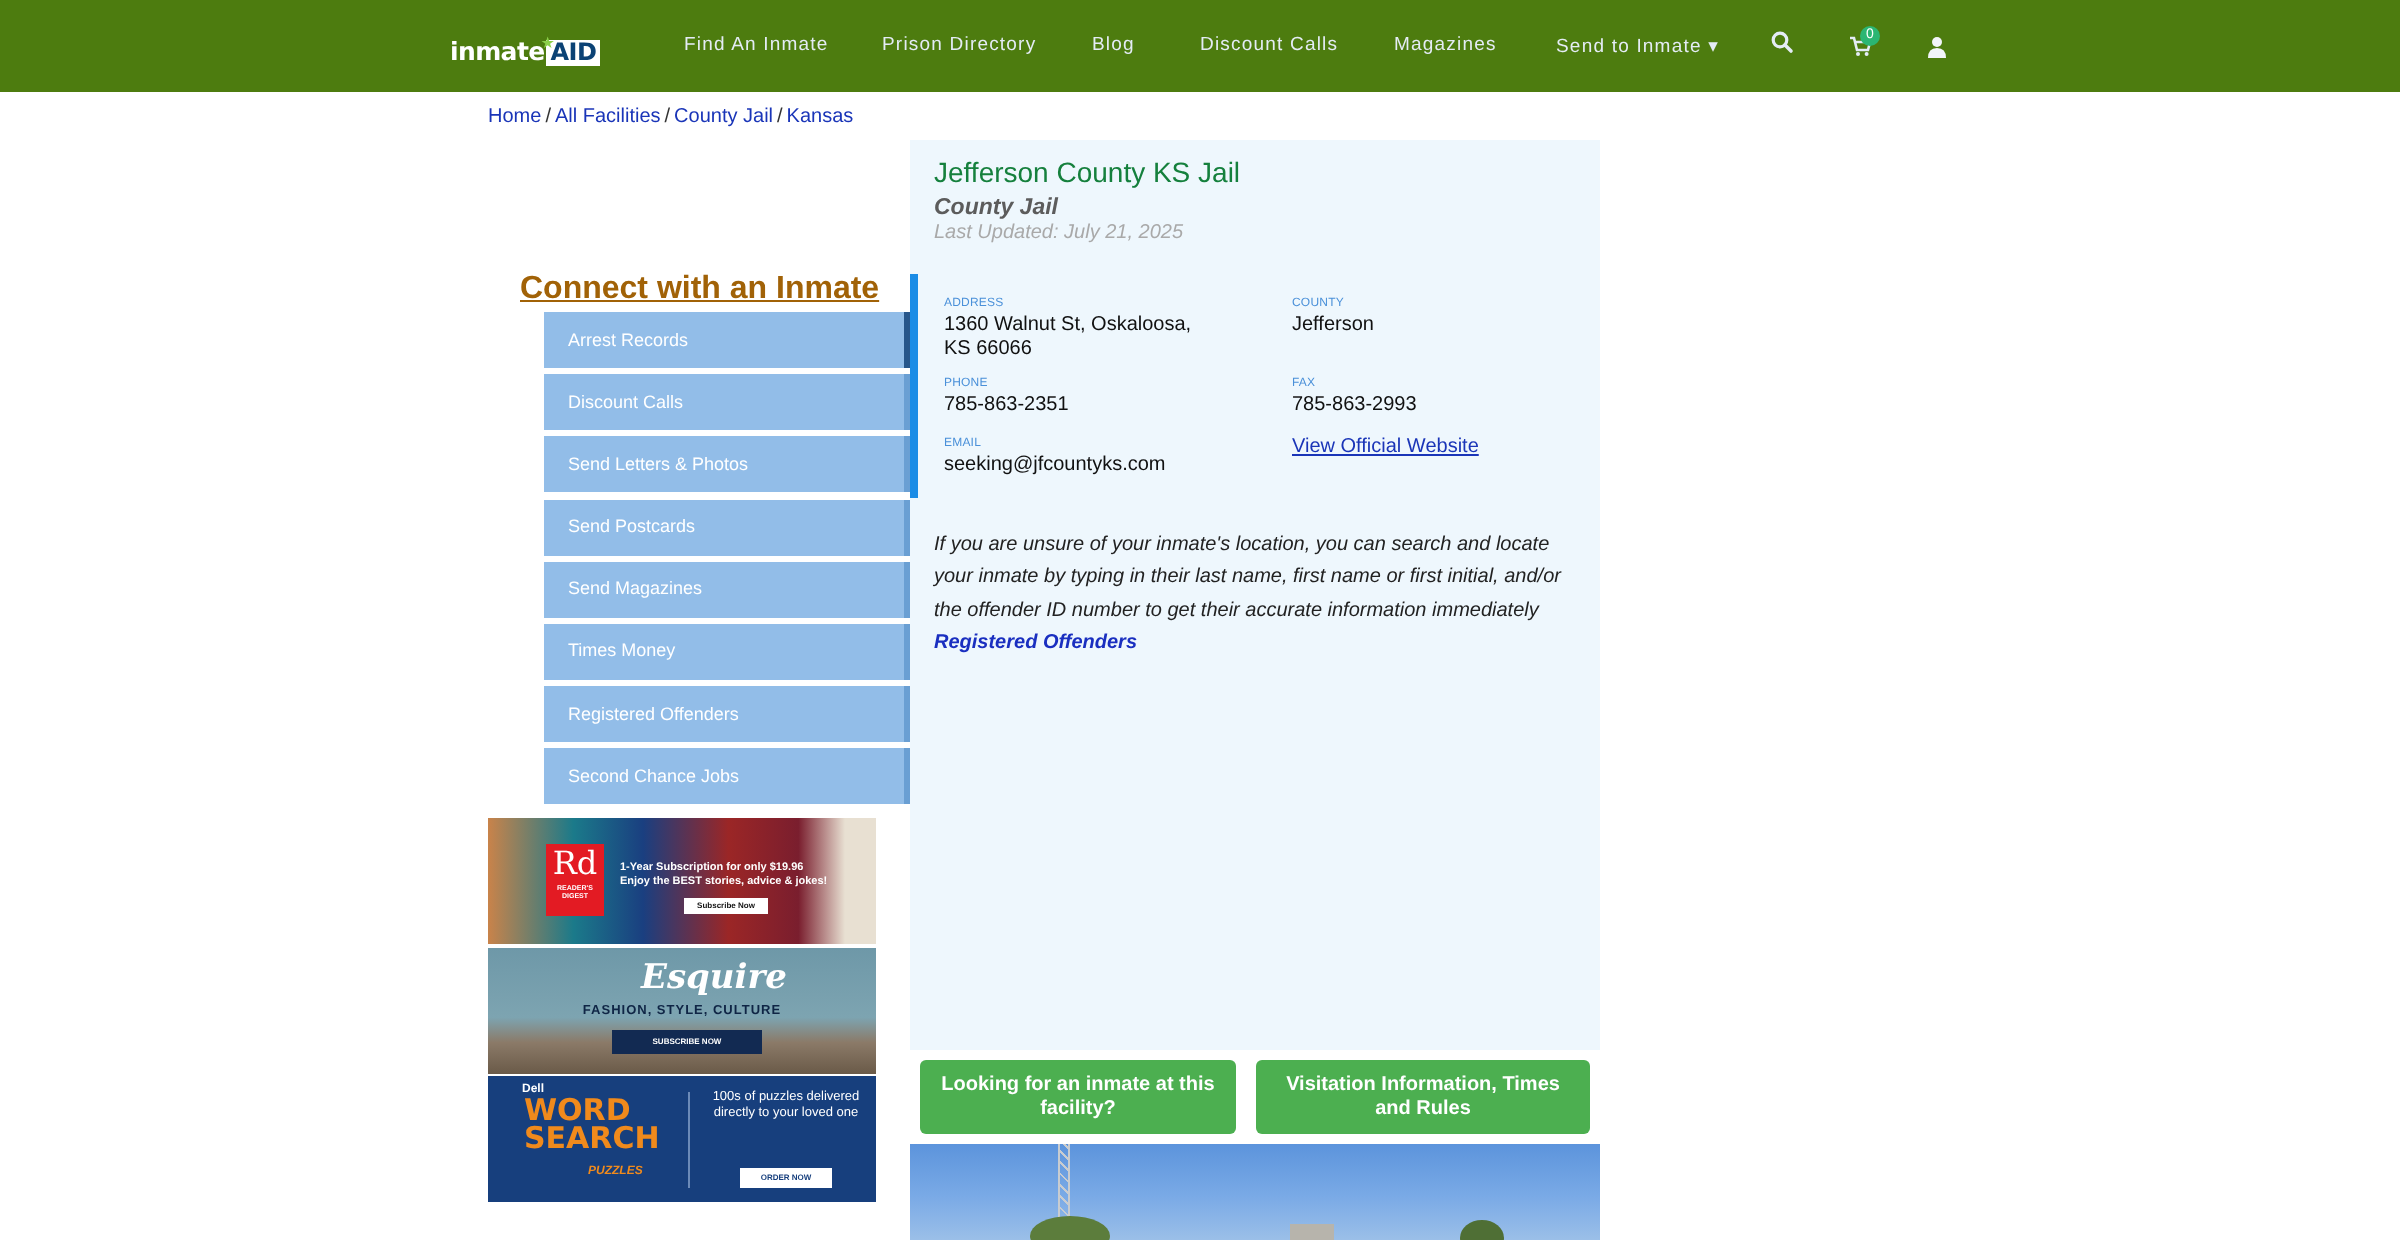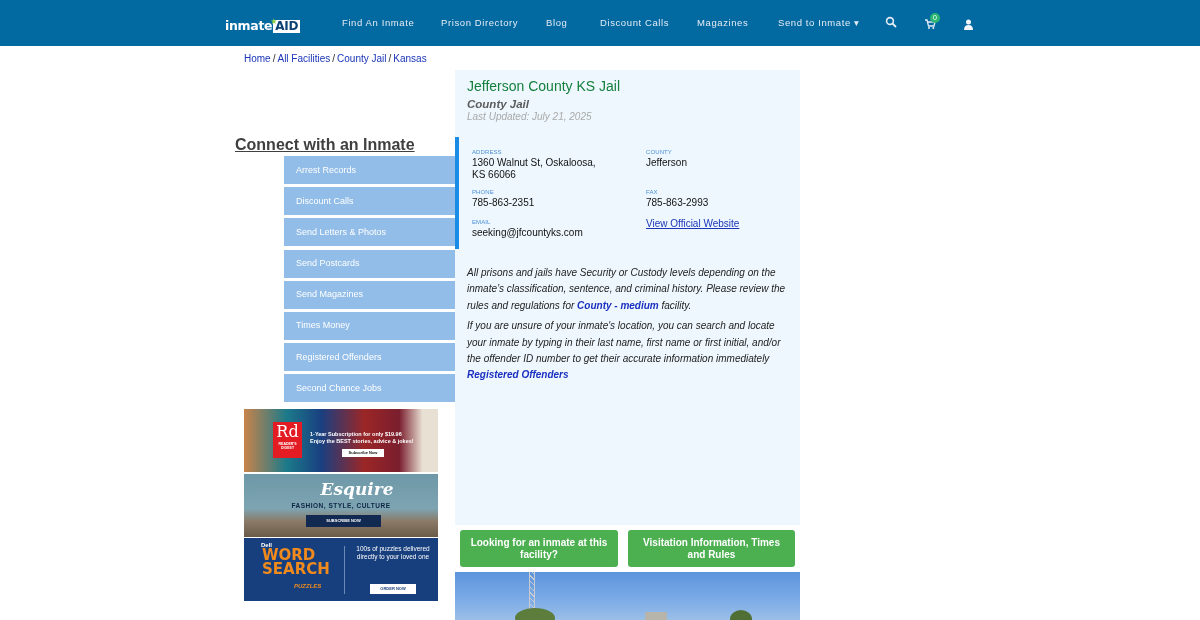--- a/index.html
+++ b/index.html
@@ -1,35 +1,35 @@
 <!DOCTYPE html>
 <html><head>
 <meta charset="utf-8">
 <style>
   * { box-sizing: border-box; margin: 0; padding: 0; }
   html, body { width: 1200px; height: 620px; overflow: hidden; background: #ffffff; font-family: "Liberation Sans", sans-serif; }
   a { text-decoration: none; }
 
   
-  .navbar { position: absolute; left: 0; top: 0; width: 1200px; height: 46px; background: #0369a1; }
+  .navbar { position: absolute; left: 0; top: 0; width: 1200px; height: 46px; background: #4d7c0f; }
   .logo { position: absolute; left: 225px; top: 15px; height: 18px; display: flex; align-items: flex-end; font-family: "DejaVu Sans", sans-serif; font-weight: bold; color: #ffffff; font-size: 12.5px; letter-spacing: -0.3px; }
   .logo .aid { position: relative; background: #ffffff; color: #0b4275; padding: 0 2px; margin-left: 1px; line-height: 13px; font-size: 12px; }
   .logo .star { position: absolute; left: -3px; top: -5px; color: #8cd04a; font-size: 8px; }
   .nav-link { position: absolute; top: 17px; font-size: 9.5px; color: #e4ecf5; letter-spacing: 0.6px; white-space: nowrap; }
   .nav-icon { position: absolute; top: 14px; width: 14px; height: 14px; }
   .cart-badge { position: absolute; left: 930px; top: 13px; width: 10px; height: 10px; border-radius: 50%; background: #2bb673; color: #fff; font-size: 7px; text-align: center; line-height: 10px; }
 
   
   .breadcrumb { position: absolute; left: 244px; top: 53px; font-size: 10px; color: #333; white-space: nowrap; }
   .breadcrumb a { color: #1a35b8; }
   .breadcrumb .sep { color: #333; margin: 0 2px; }
 
   
-  .connect-title { position: absolute; left: 235px; top: 136px; font-size: 16px; font-weight: bold; color: #404040; text-decoration: underline; }
-  .side-menu { position: absolute; left: 260px; top: 156px; width: 232px; padding-left: 24px; }
+  .connect-title { position: absolute; left: 260px; top: 136px; font-size: 16px; font-weight: bold; color: #a16207; text-decoration: underline; }
+  .side-menu { position: absolute; left: 248px; top: 156px; width: 232px; padding-left: 24px; }
   .side-item { position: relative; height: 28px; margin-bottom: 3.2px; background: #92bde8; display: block; }
   .side-item .lbl { position: absolute; left: 12px; top: 8.5px; font-size: 9px; color: #ffffff; }
   .side-item .arrow { position: absolute; right: 0; top: 0; width: 28px; height: 28px; background: #6a9fd3; display: flex; align-items: center; justify-content: center; }
   .side-item.first .arrow { background: #27568a; }
 
   .ad { position: absolute; left: 244px; width: 194px; height: 63px; overflow: hidden; }
   .ad-rd { top: 409px; background: linear-gradient(90deg, #c9834a 0%, #1b7a8a 22%, #1a3f80 40%, #9b2626 62%, #7a1e2e 80%, #e8e0d2 92%); }
   .ad-rd .rd-box { position: absolute; left: 29px; top: 13px; width: 29px; height: 36px; background: #e31b23; color: #fff; text-align: center; }
   .ad-rd .rd-box .big { font-family: "DejaVu Serif", serif; font-size: 16px; line-height: 20px; }
   .ad-rd .rd-box .small { font-size: 3.5px; line-height: 4px; font-weight: bold; }
@@ -245,21 +245,20 @@
     <div class="info-field" style="left:17px; top:82px">
       <span class="k">EMAIL</span>
       <span class="v">seeking@jfcountyks.com</span>
     </div>
     <div class="info-field" style="left:191px; top:81px">
       <a class="v">View Official Website</a>
     </div>
   </div>
 
   <div class="desc">
-    <p><span>All prisons and jails have Security or Custody levels depending on the inmate’s classification, sentence, and criminal history. Please review the rules and regulations for </span><a>County - medium</a><span> facility.</span></p>
     <p><span>If you are unsure of your inmate's location, you can search and locate your inmate by typing in their last name, first name or first initial, and/or the offender ID number to get their accurate information immediately</span><br><a>Registered Offenders</a></p>
   </div>
 </div>
 
 <a class="green-btn" style="left:460px; width:158px">Looking for an inmate at this facility?</a>
 <a class="green-btn" style="left:628px; width:167px">Visitation Information, Times and Rules</a>
 
 <div class="photo">
   <div class="tower"></div>
   <div class="tree1"></div>

